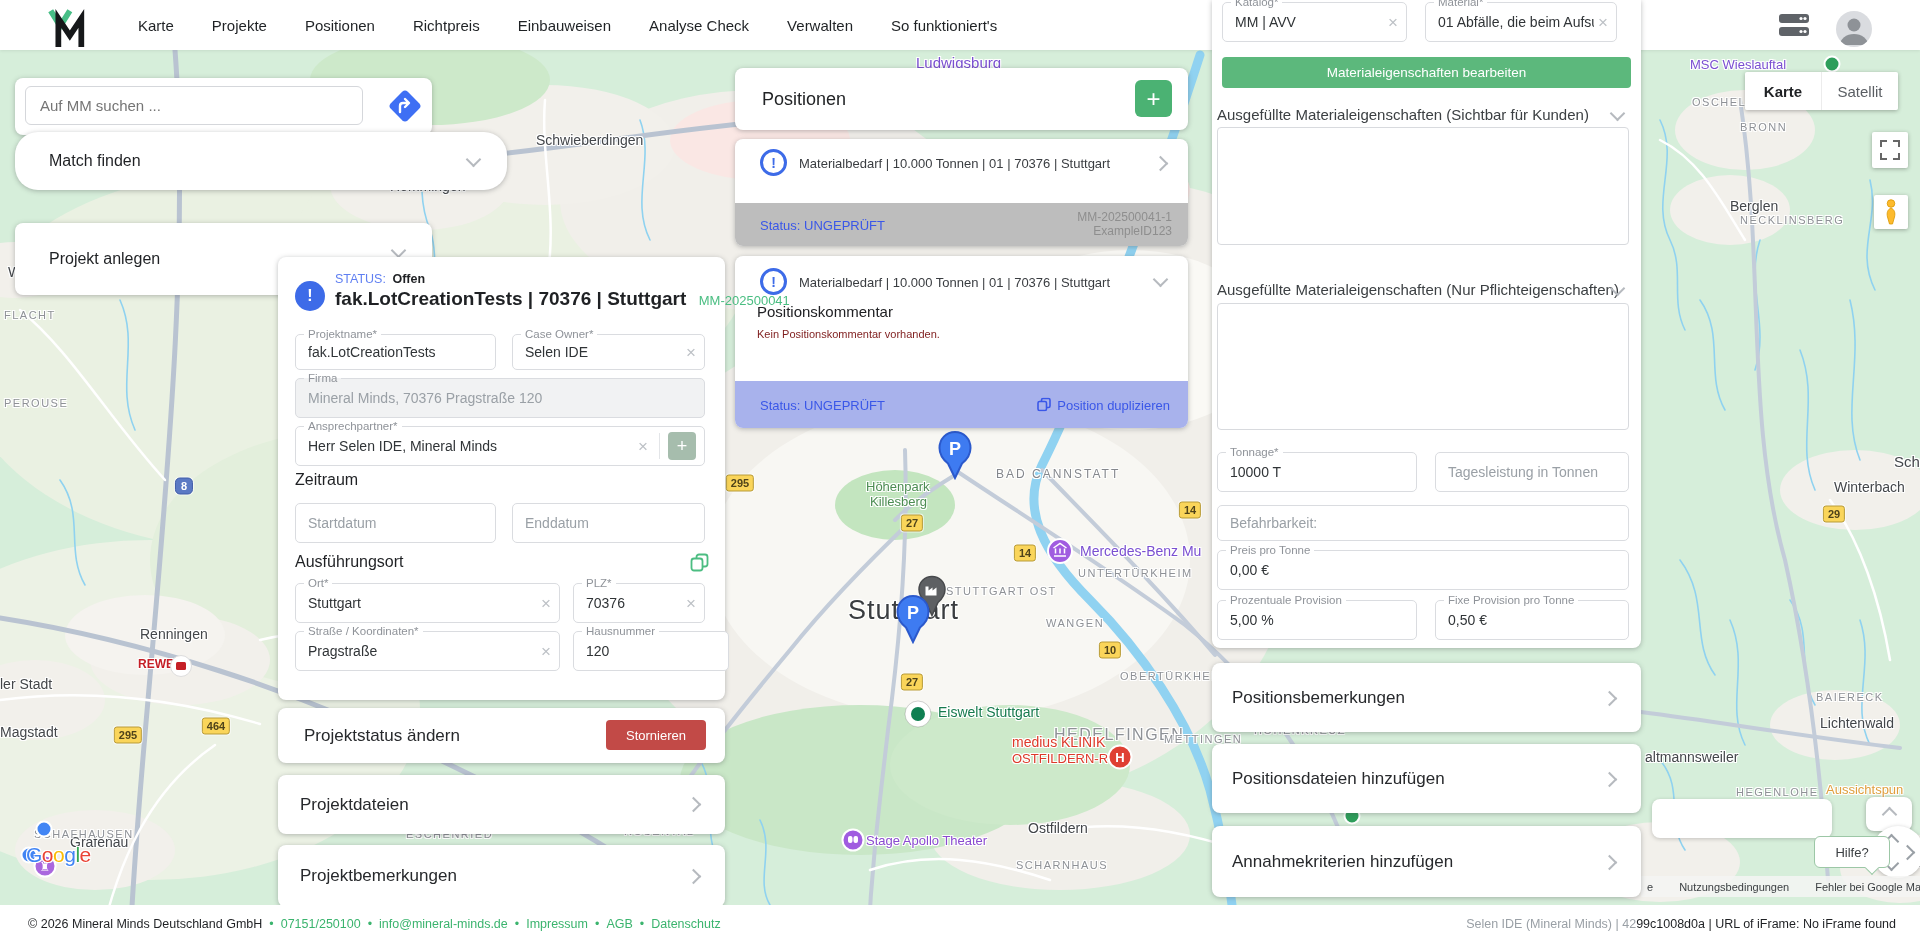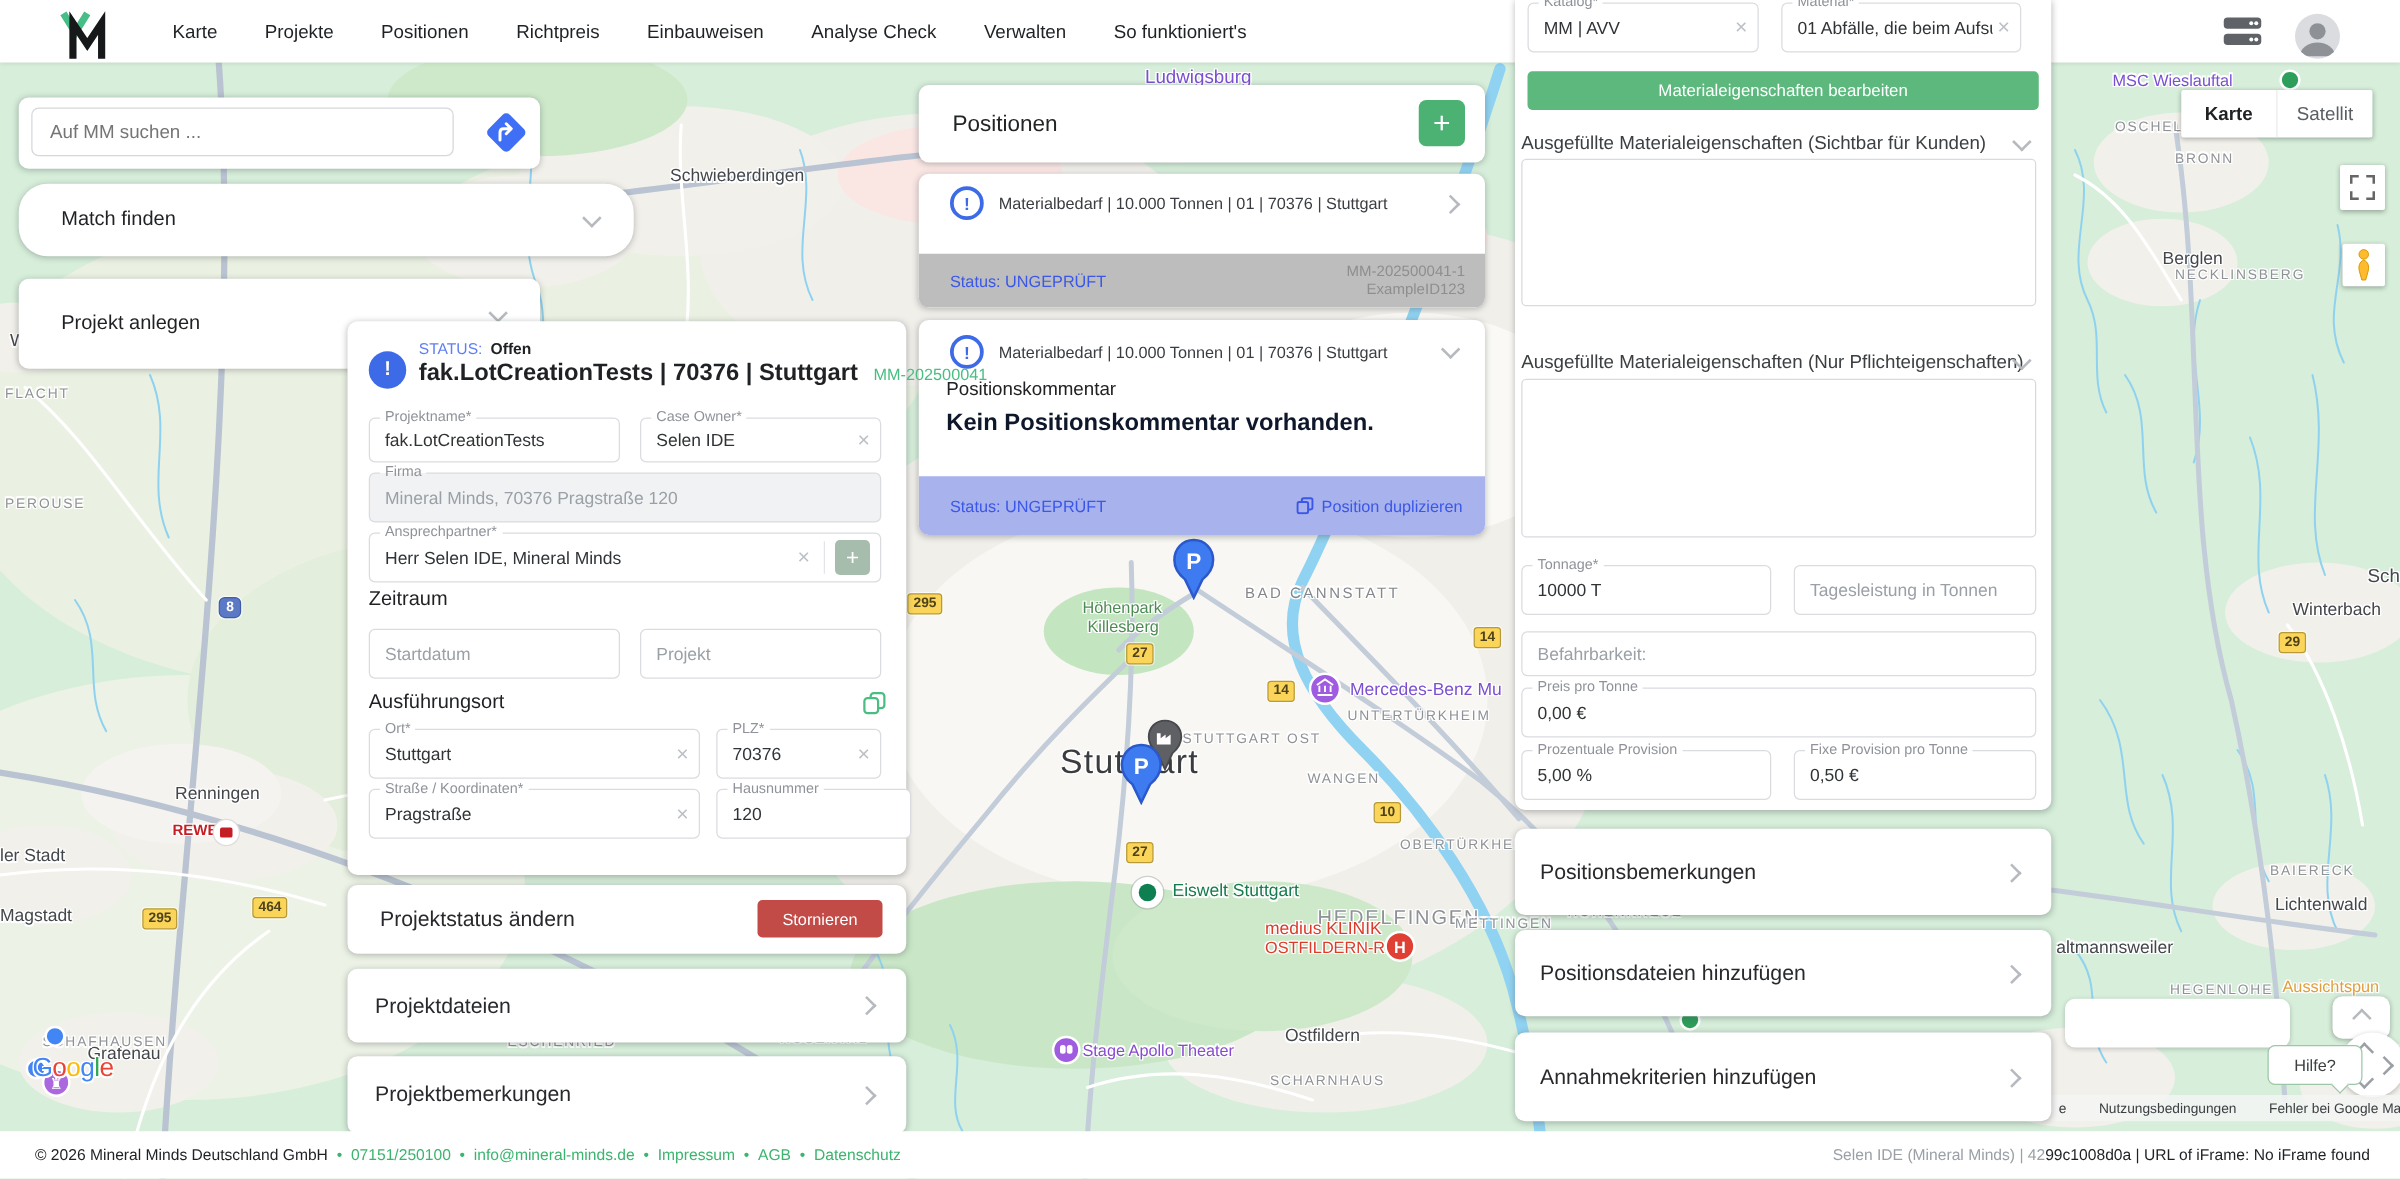--- a/index.html
+++ b/index.html
@@ -344,21 +344,21 @@
   <div class="panel" style="left:15px;top:78px;width:417px;height:57px;z-index:20;">
     <input style="position: absolute; left: 10px; top: 8px; width: 338px; height: 39px; border: 1px solid rgb(213, 215, 219); border-radius: 6px; padding: 0px 14px; font-size: 15px; font-family: inherit; color: rgb(48, 52, 55); outline: none; box-sizing: border-box;" placeholder="Auf MM suchen ...">
     <div style="position:absolute;right:8px;top:9px;width:38px;height:38px;">
       <svg width="38" height="38" viewBox="0 0 38 38">
         <rect x="7" y="7" width="24" height="24" rx="4" transform="rotate(45 19 19)" fill="#3E6FF4"></rect>
         <path d="M14,25 v-6 c0,-2 1,-3 3,-3 h5 M19,12 l4,4 -4,4" stroke="#fff" stroke-width="2.4" fill="none" stroke-linecap="round" stroke-linejoin="round"></path>
       </svg>
     </div>
   </div>
 
-  <div class="panel" style="left:15px;top:147px;width:492px;height:58px;z-index:20;border-radius:23px;">
+  <div class="panel" style="left:15px;top:132px;width:492px;height:58px;z-index:20;border-radius:23px;">
     <span style="position:absolute;left:34px;top:50%;transform:translateY(-50%);font-size:16px;color:#1F2124;">Match finden</span>
     <span class="chev d" style="position:absolute;right:28px;top:22px;"></span>
   </div>
 
   <div class="panel" style="left:15px;top:223px;width:417px;height:72px;z-index:20;">
     <span style="position:absolute;left:34px;top:50%;transform:translateY(-50%);font-size:16px;color:#1F2124;">Projekt anlegen</span>
     <span class="chev d" style="position:absolute;right:28px;top:22px;"></span>
   </div>
 
   <div class="panel" style="left:278px;top:257px;width:447px;height:443px;z-index:22;">
@@ -393,21 +393,21 @@
       <span class="x" style="right:56px;">×</span>
       <span style="position:absolute;right:44px;top:6px;height:26px;border-left:1px solid #E3E5E8;"></span>
       <span style="position:absolute;right:8px;top:5px;width:28px;height:28px;border-radius:4px;background:#A6BDAD;color:#fff;display:flex;align-items:center;justify-content:center;font-size:18px;">+</span>
     </div>
 
     <div class="sechead" style="left:17px;top:214px;">Zeitraum</div>
     <div class="fld" style="left:17px;top:246px;width:199px;height:38px;">
       <span class="val ph">Startdatum</span>
     </div>
     <div class="fld" style="left:234px;top:246px;width:191px;height:38px;">
-      <span class="val ph">Projekt</span>
+      <span class="val ph">Enddatum</span>
     </div>
 
     <div class="sechead" style="left:17px;top:296px;">Ausführungsort</div>
     <svg style="position:absolute;right:16px;top:296px;" width="19" height="19" viewBox="0 0 19 19">
       <rect x="6.5" y="1.5" width="11" height="12" rx="2.5" stroke="#4CBD82" stroke-width="1.8" fill="none"></rect>
       <rect x="1.5" y="5.5" width="11" height="12" rx="2.5" stroke="#4CBD82" stroke-width="1.8" fill="#fff"></rect>
     </svg>
     <div class="fld" style="left:17px;top:326px;width:263px;height:38px;">
       <span class="lab">Ort*</span>
       <span class="val">Stuttgart</span>
@@ -464,21 +464,21 @@
     </div>
   </div>
 
   <div class="panel" style="left:735px;top:256px;width:453px;height:172px;z-index:21;overflow:hidden;">
     <div style="position:absolute;left:25px;top:12px;width:27px;height:27px;border-radius:50%;border:3px solid #3D6BE8;box-sizing:border-box;color:#3D6BE8;display:flex;align-items:center;justify-content:center;font-weight:700;font-size:14px;">
       <span>!</span>
     </div>
     <span style="position:absolute;left:64px;top:26px;transform:translateY(-50%);font-size:13px;color:#3A3D41;">Materialbedarf | 10.000 Tonnen | 01 | 70376 | Stuttgart</span>
     <span class="chev d" style="position:absolute;right:22px;top:18px;"></span>
     <span style="position:absolute;left:22px;top:47px;font-size:15px;color:#202124;">Positionskommentar</span>
-    <span style="position:absolute;left:22px;top:72px;font-size:19px;color:#0f172a;font-weight:bold;">Kein Positionskommentar vorhanden.</span>
+    <span style="position:absolute;left:22px;top:72px;font-size:11px;color:#7f1d1d;">Kein Positionskommentar vorhanden.</span>
     <div style="position:absolute;left:0;top:125px;width:100%;height:47px;background:#A8B2EC;">
       <span class="statusblue" style="position:absolute;left:25px;top:50%;transform:translateY(-50%);">Status: UNGEPRÜFT</span>
       <div style="position:absolute;right:18px;top:50%;transform:translateY(-50%);display:flex;align-items:center;gap:6px;cursor:pointer;">
         <svg width="14" height="14" viewBox="0 0 14 14">
           <rect x="4.5" y="1" width="8.5" height="9" rx="1.5" stroke="#3A57E8" stroke-width="1.6" fill="none"></rect>
           <rect x="1" y="4" width="8.5" height="9" rx="1.5" stroke="#3A57E8" stroke-width="1.6" fill="#A8B2EC"></rect>
         </svg>
         <span class="statusblue">Position duplizieren</span>
       </div>
     </div>

